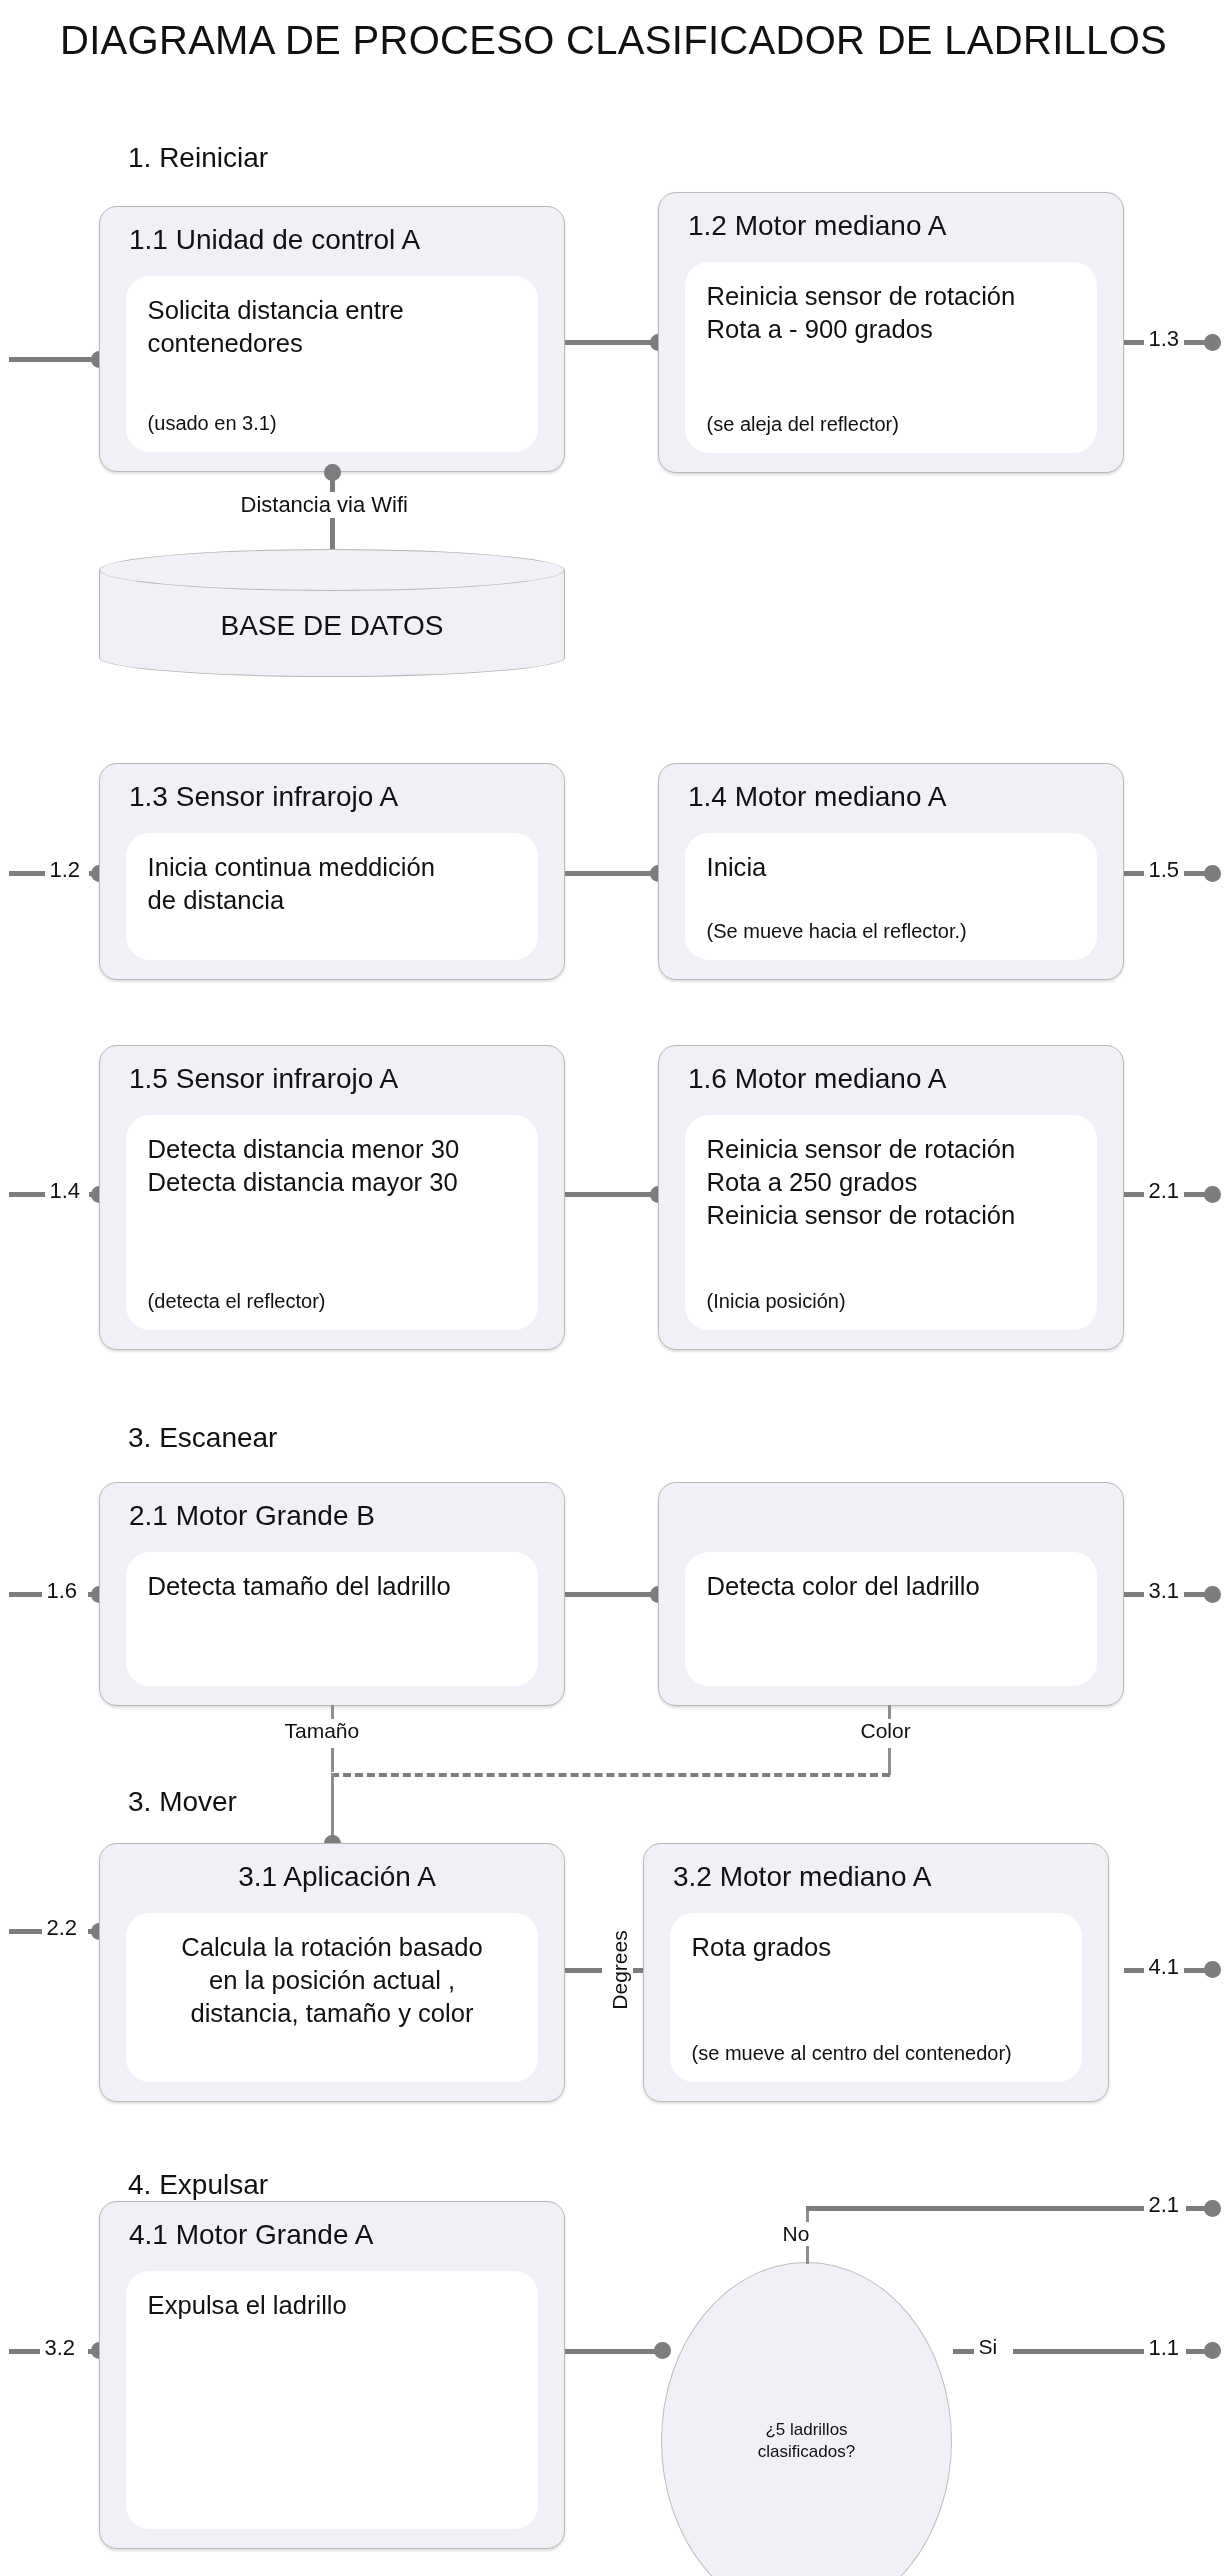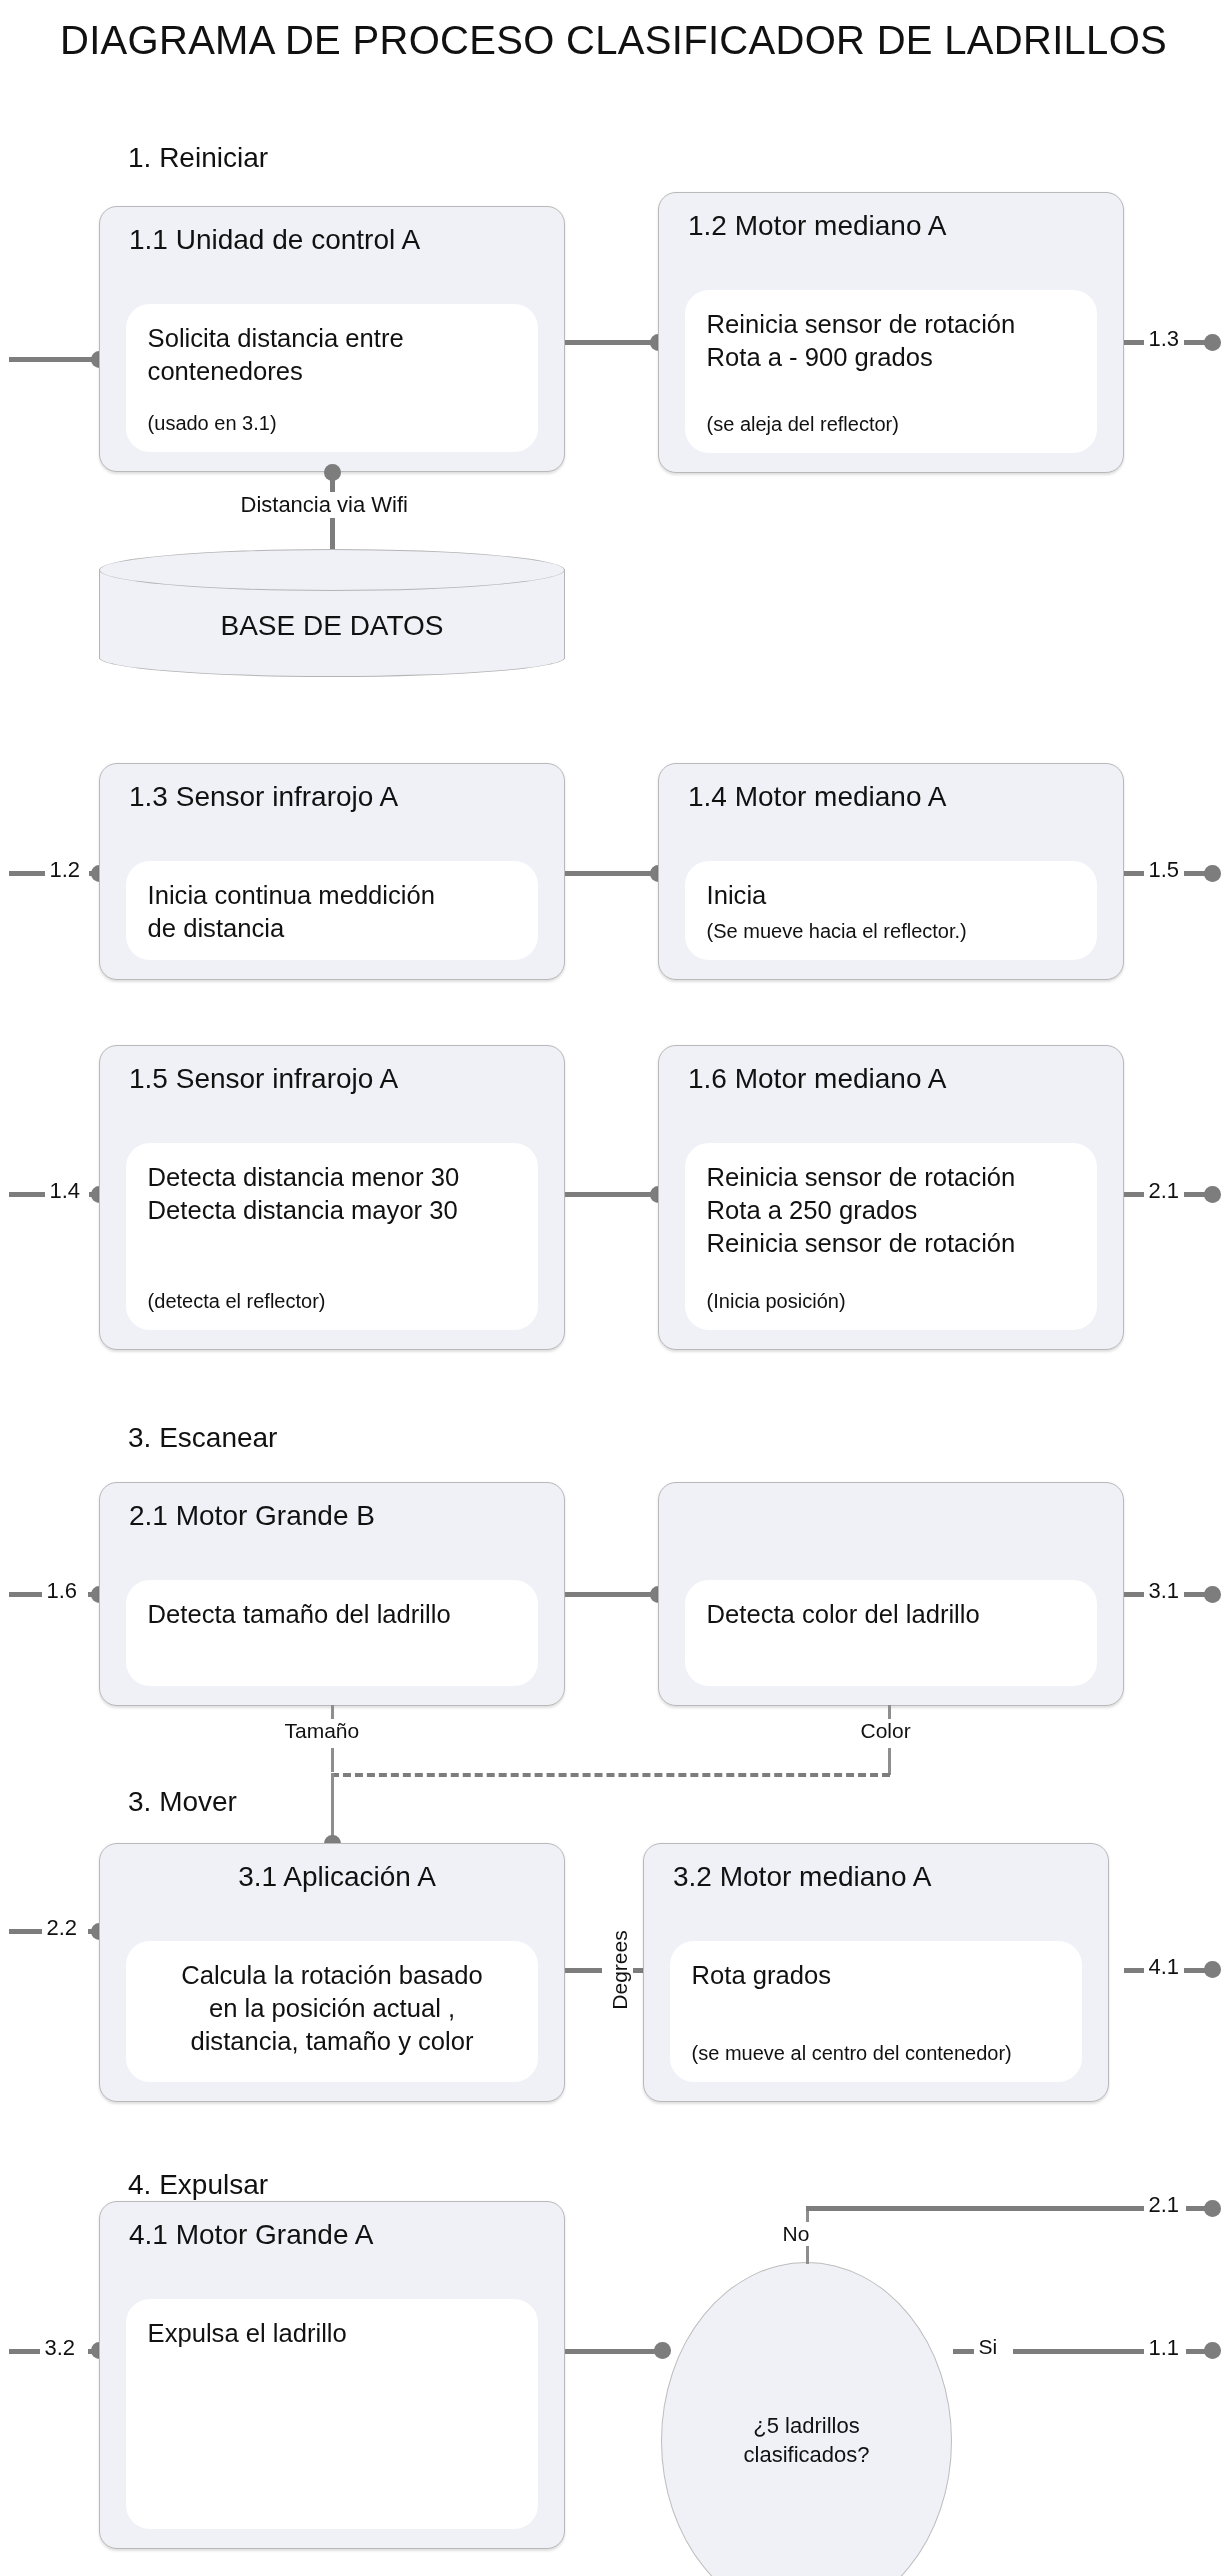--- a/index.html
+++ b/index.html
@@ -26,21 +26,20 @@
   }
   .box .bx-title{
     position:absolute;left:29px;top:16.6px;right:19px;
     font-size:28px;color:#111;white-space:nowrap;
   }
   .box .bx-body{
     position:absolute;left:25.6px;right:25.6px;top:69px;bottom:19px;
     background:#ffffff;border-radius:24px;
     box-sizing:border-box;
     padding:18px 22px 15.3px 22px;
-    margin-top:28px;
   }
   .bx-lines{font-size:25.6px;line-height:1.28;color:#111;}
   .bx-note{position:absolute;left:22px;bottom:16.6px;font-size:20px;color:#111;}
 
   
   .db{position:absolute;}
   .db .cyl-body{
     position:absolute;left:0;right:0;top:20.4px;bottom:0;
     background:#eff1f7;border-left:1.9px solid #b4b4b4;border-right:1.9px solid #b4b4b4;
     border-bottom:1.9px solid #b4b4b4;border-radius:0 0 50% 50%/0 0 18% 18%;
@@ -54,21 +53,21 @@
     position:absolute;left:0;right:0;top:61px;text-align:center;
     font-size:28px;color:#111;
   }
 
   
   .decision{
     position:absolute;background:#eff1f7;border:1.9px solid #bdbdbd;
     border-radius:50%;box-sizing:border-box;
     display:flex;align-items:center;justify-content:center;text-align:center;
   }
-  .decision span{font-size:22px;line-height:1.3;color:#111;}
+  .decision span{font-size:17px;line-height:1.3;color:#111;}
 
   
   .hline{position:absolute;height:4.5px;background:#7d7d7d;}
   .vline{position:absolute;width:4.5px;background:#7d7d7d;}
   .vline.thin{width:3.2px;background:#8e8e8e;}
   .dot{position:absolute;width:16.6px;height:16.6px;border-radius:50%;background:#7d7d7d;}
   .dashed{position:absolute;height:0;border-top:4.5px dashed #7d7d7d;}
   .edge-label{position:absolute;font-size:22px;color:#111;background:#fff;padding:0 4.5px;white-space:nowrap;}
   .edge-label.small{font-size:21px;}
   .vlabel{

